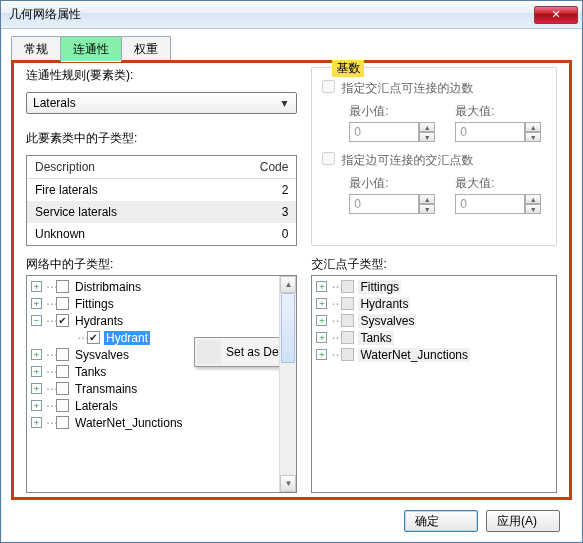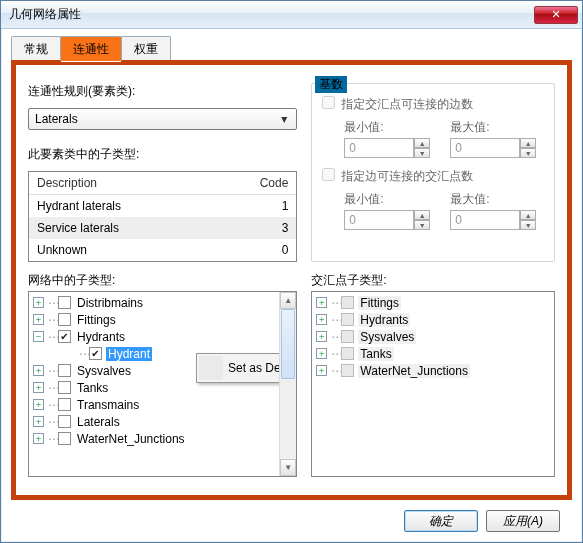--- a/index.html
+++ b/index.html
@@ -58,32 +58,32 @@
     padding: 4px 12px 3px;
     border: 1px solid #9aaab8;
     border-bottom: none;
     background: #f3f3f3;
     border-radius: 2px 2px 0 0;
     margin-right: 0;
     position: relative;
   }
   .tab + .tab { margin-left: -1px; }
   .tab.active {
-    background: #f97316;
+    background: #86efac;
     z-index: 2;
   }
   .tab.active::after{
     content:"";
     position:absolute;left:0;right:0;bottom:-1px;height:1px;background:#fff;
   }
   .tabpanel {
-    border: 5px solid #c2410c;
+    border: 3px solid #c2410c;
     flex: 1;
     background: #fff;
-    padding: 18px 12px;
+    padding: 4px 12px;
     display: flex;
     flex-direction: column;
     gap: 6px;
     position: relative;
   }
   .row-top { display: flex; gap: 14px; }
   .col-left { flex: 1.05; display: flex; flex-direction: column; gap: 6px; }
   .col-right { flex: 0.95; }
   .label { margin-bottom: 2px; }
   .combo {
@@ -117,27 +117,27 @@
   .grid-body .grid-row:nth-child(even){ background:#f7f7f7; }
   .grid-body .grid-row:nth-child(2){ background:#eeeeee; } 
   .fieldset {
     border: 1px solid #d6d6d6;
     border-radius: 2px;
     padding: 8px 10px 10px;
     position: relative;
   }
   .fieldset > .legend {
     position: absolute;
-    top: -8px; left: 3px;
-    background: #0369a1;
+    top: -8px; left: 20px;
+    background: #fde047;
     padding: 0 4px;
   }
   .chk-row { display: flex; align-items: flex-start; gap: 6px; color:#666; margin: 4px 0 6px; }
   .chk-row input[type=checkbox]{ margin:0; }
-  .minmax { display: flex; gap: 20px; padding-left: 22px; margin-bottom: 8px;}
+  .minmax { display: flex; gap: 20px; padding-left: 22px; margin-bottom: 8px; justify-content: center;}
   .mm { display: flex; flex-direction: column; gap: 2px; }
   .mm .lbl { color:#666; }
   .spinner {
     display:flex;
   }
   .spinner input {
     width: 70px; height: 20px; border:1px solid #abadb3; padding:0 4px; font-size:12px;
     background:#fff; color:#999;
   }
   .spinbtns { width:16px; display:flex; flex-direction:column;}
@@ -210,23 +210,22 @@
     display:flex; align-items:center; justify-content:flex-end;
     gap:8px; padding: 0 12px;
     border-top: 0;
   }
   .btn {
     min-width: 74px;
     height: 22px;
     border:1px solid #707070;
     background:linear-gradient(#fdfdfd,#e7e7e7);
     border-radius:2px;
-    display:flex;align-items:center;justify-content:center;
+    display:flex;align-items:center;justify-content:flex-start;
     padding:0 10px;
-    font-style:italic;
   }
   .btn.default{ border:1px solid #3c7fb1; box-shadow:0 0 0 1px #b7dbf5 inset;}
   .tree-inner{padding-right:17px; position:relative;}
   .rel{position:relative;}
 </style>
 </head>
 <body>
 
 <div class="window">
   <div class="titlebar">
@@ -254,22 +253,22 @@
           </div>
 
           <div class="label" style="margin-top:10px">此要素类中的子类型:</div>
           <div class="grid">
             <div class="grid-header">
               <div class="gcol-desc">Description</div>
               <div class="gcol-code">Code</div>
             </div>
             <div class="grid-body">
               <div class="grid-row">
-                <div class="gcol-desc">Hydrant laterals</div>
-                <div class="gcol-code">1</div>
+                <div class="gcol-desc">Fire laterals</div>
+                <div class="gcol-code">2</div>
               </div>
               <div class="grid-row">
                 <div class="gcol-desc">Service laterals</div>
                 <div class="gcol-code">3</div>
               </div>
               <div class="grid-row">
                 <div class="gcol-desc">Unknown</div>
                 <div class="gcol-code">0</div>
               </div>
             </div>

